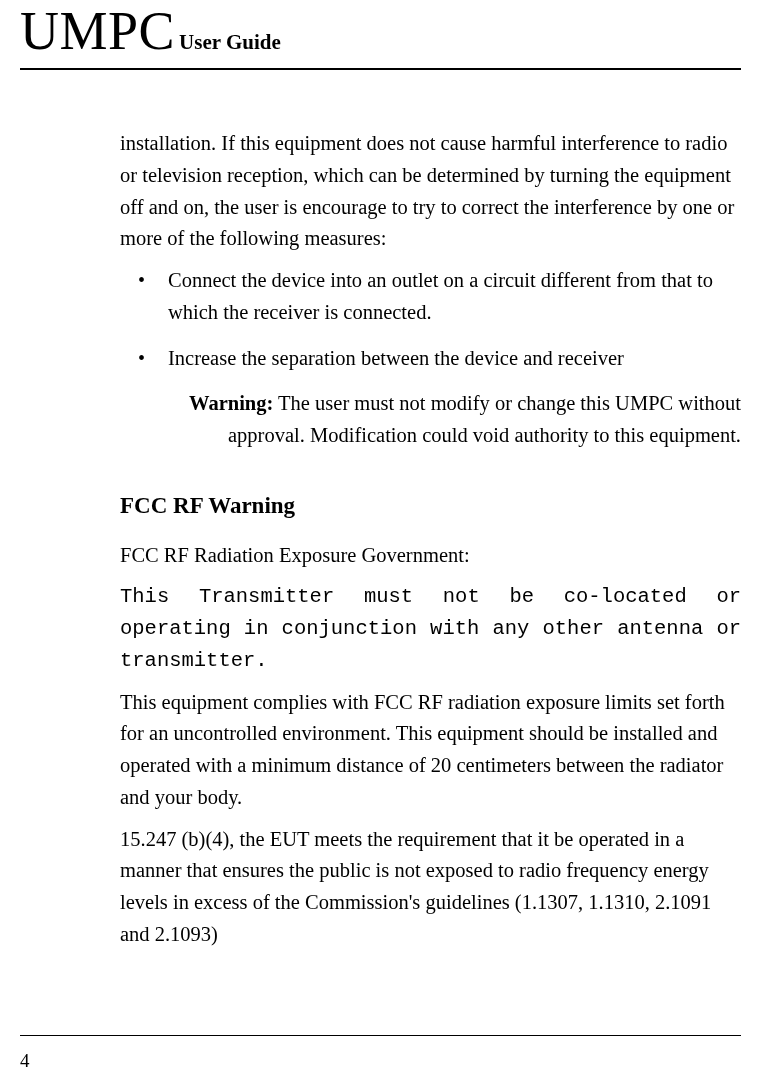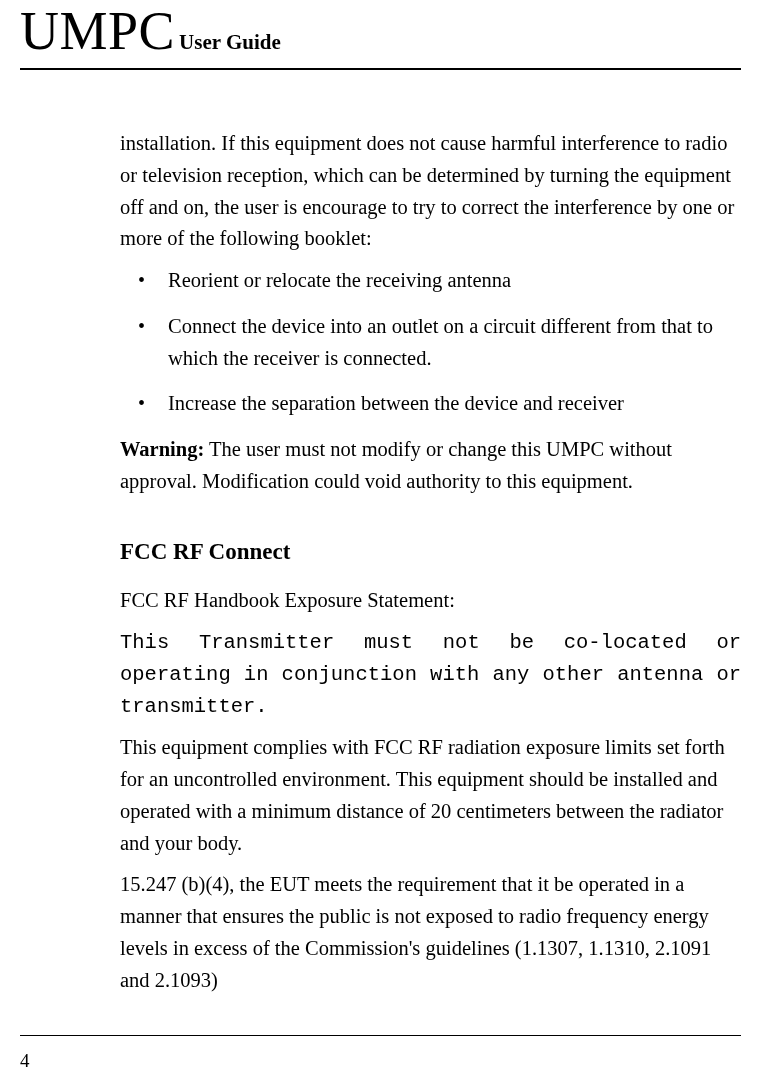--- a/index.html
+++ b/index.html
@@ -52,20 +52,21 @@
       margin-bottom: 14px;
     }
     .bullet-item::before {
       content: "•";
       position: absolute;
       left: 18px;
       font-size: 20px;
     }
     .warning-para {
       margin-bottom: 36px;
+      text-align: right;
     }
     .warning-label {
       font-weight: bold;
     }
     .section-heading {
       font-size: 23px;
       font-weight: bold;
       margin-top: 28px;
       margin-bottom: 16px;
     }
@@ -93,36 +94,35 @@
 <body>
 
 <div class="header">
   <div class="header-title">
     <span class="header-big">UMPC</span>
     <span class="header-small">User Guide</span>
   </div>
 </div>
 
 <div class="content">
-  <p class="para">installation. If this equipment does not cause harmful interference to radio or television reception, which can be determined by turning the equipment off and on, the user is encourage to try to correct the interference by one or more of the following booklet:</p>
+  <p class="para">installation. If this equipment does not cause harmful interference to radio or television reception, which can be determined by turning the equipment off and on, the user is encourage to try to correct the interference by one or more of the following measures:</p>
 
   <ul class="bullet-list">
-    <li class="bullet-item">Reorient or relocate the receiving antenna</li>
     <li class="bullet-item">Connect the device into an outlet on a circuit different from that to which the receiver is connected.</li>
     <li class="bullet-item">Increase the separation between the device and receiver</li>
   </ul>
 
 
   <p class="para warning-para">
     <span class="warning-label">Warning:</span><span> The user must not modify or change this UMPC without approval. Modification could void authority to this equipment.</span>
   </p>
 
-  <h2 class="section-heading">FCC RF Connect</h2>
+  <h2 class="section-heading">FCC RF Warning</h2>
 
-  <p class="para">FCC RF Handbook Exposure Statement:</p>
+  <p class="para">FCC RF Radiation Exposure Government:</p>
 
   <p class="para justified">This Transmitter must not be co-located or operating in conjunction with any other antenna or transmitter.</p>
 
   <p class="para">This equipment complies with FCC RF radiation exposure limits set forth for an uncontrolled environment. This equipment should be installed and operated with a minimum distance of 20 centimeters between the radiator and your body.</p>
 
   <p class="para">15.247 (b)(4), the EUT meets the requirement that it be operated in a manner that ensures the public is not exposed to radio frequency energy levels in excess of the Commission's guidelines (1.1307, 1.1310, 2.1091 and 2.1093)</p>
 </div>
 
 <div class="footer">
   <div class="footer-line">

